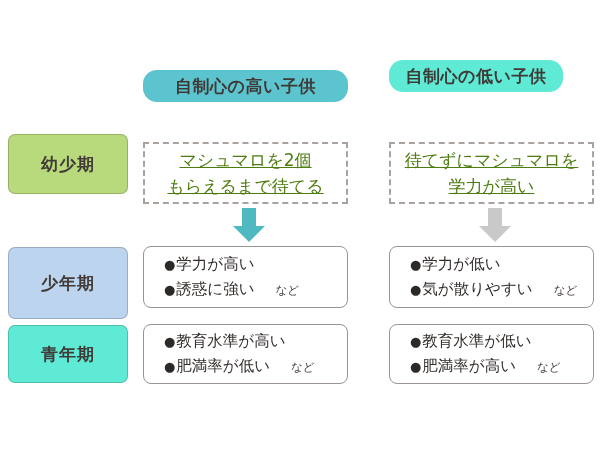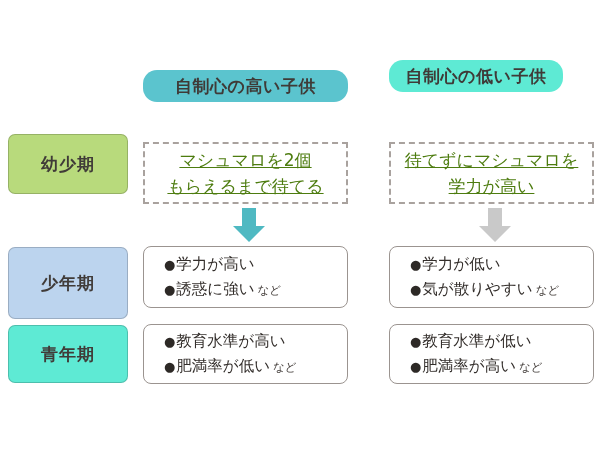--- a/index.html
+++ b/index.html
@@ -110,21 +110,21 @@
     display: flex;
     align-items: baseline;
   }
   .dot {
     font-size: 13px;
     margin-right: 1px;
     color: #2d2926;
   }
   .suffix {
     font-size: 11.5px;
-    margin-left: 3px;
+    margin-left: 21px;
     color: #46403d;
   }
 
   
   .arrow {
     position: absolute;
     top: 208px;
     width: 34px;
     height: 34px;
   }

